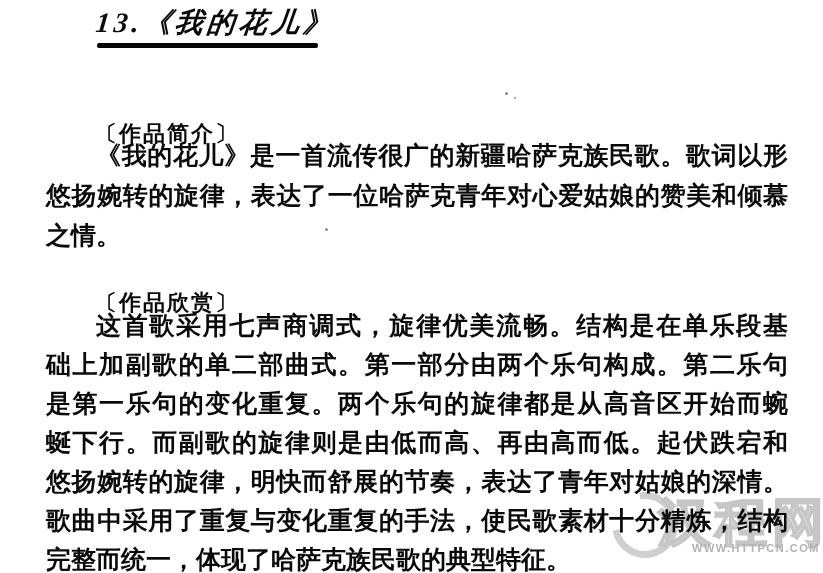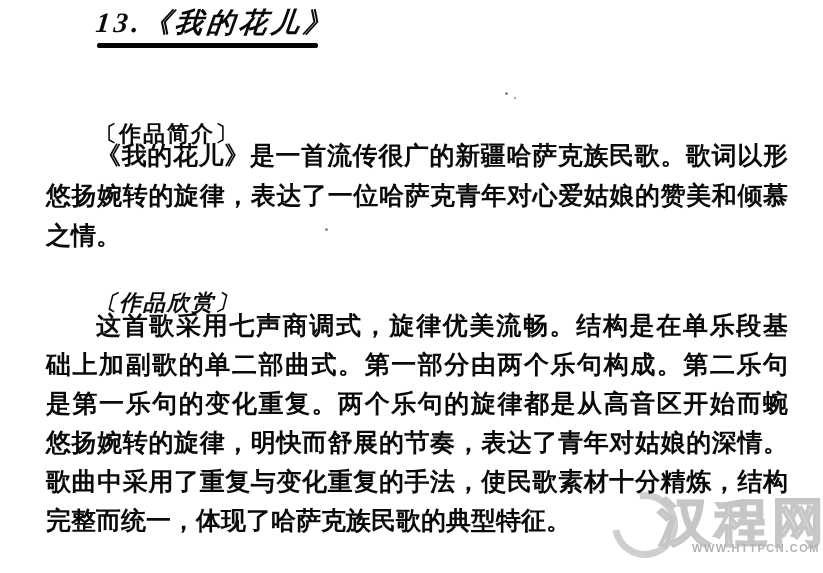--- a/index.html
+++ b/index.html
@@ -26,21 +26,21 @@
   }
   .heading{
     position:absolute;left:95px;
     font-size:22px;font-weight:700;
     letter-spacing:2px;
     white-space:nowrap;
     z-index:2;
     margin-top:22px;
   }
   .heading.h-intro{top:97px;}
-  .heading.h-appr{top:266px;font-style:italic;}
+  .heading.h-appr{top:266px;}
   .para{
     position:absolute;left:46px;width:742px;
     font-size:25px;font-weight:700;
     z-index:2;
   }
   .para.p-intro{top:136px;}
   .para.p-appr{top:306px;}
   .para .line{
     line-height:40px;
     white-space:nowrap;
@@ -101,20 +101,21 @@
     <div class="line">悠扬婉转的旋律，表达了一位哈萨克青年对心爱姑娘的赞美和倾慕</div>
     <div class="line">之情。</div>
   </div>
 
   <div class="heading h-appr">〔作品欣赏〕</div>
 
   <div class="para p-appr">
     <div class="line">这首歌采用七声商调式，旋律优美流畅。结构是在单乐段基</div>
     <div class="line">础上加副歌的单二部曲式。第一部分由两个乐句构成。第二乐句</div>
     <div class="line">是第一乐句的变化重复。两个乐句的旋律都是从高音区开始而蜿</div>
+    <div class="line">蜒下行。而副歌的旋律则是由低而高、再由高而低。起伏跌宕和</div>
     <div class="line">悠扬婉转的旋律，明快而舒展的节奏，表达了青年对姑娘的深情。</div>
     <div class="line">歌曲中采用了重复与变化重复的手法，使民歌素材十分精炼，结构</div>
     <div class="line">完整而统一，体现了哈萨克族民歌的典型特征。</div>
   </div>
 
   <div class="noise n1"></div>
   <div class="noise n2"></div>
   <div class="noise n3"></div>
 
 </div>

